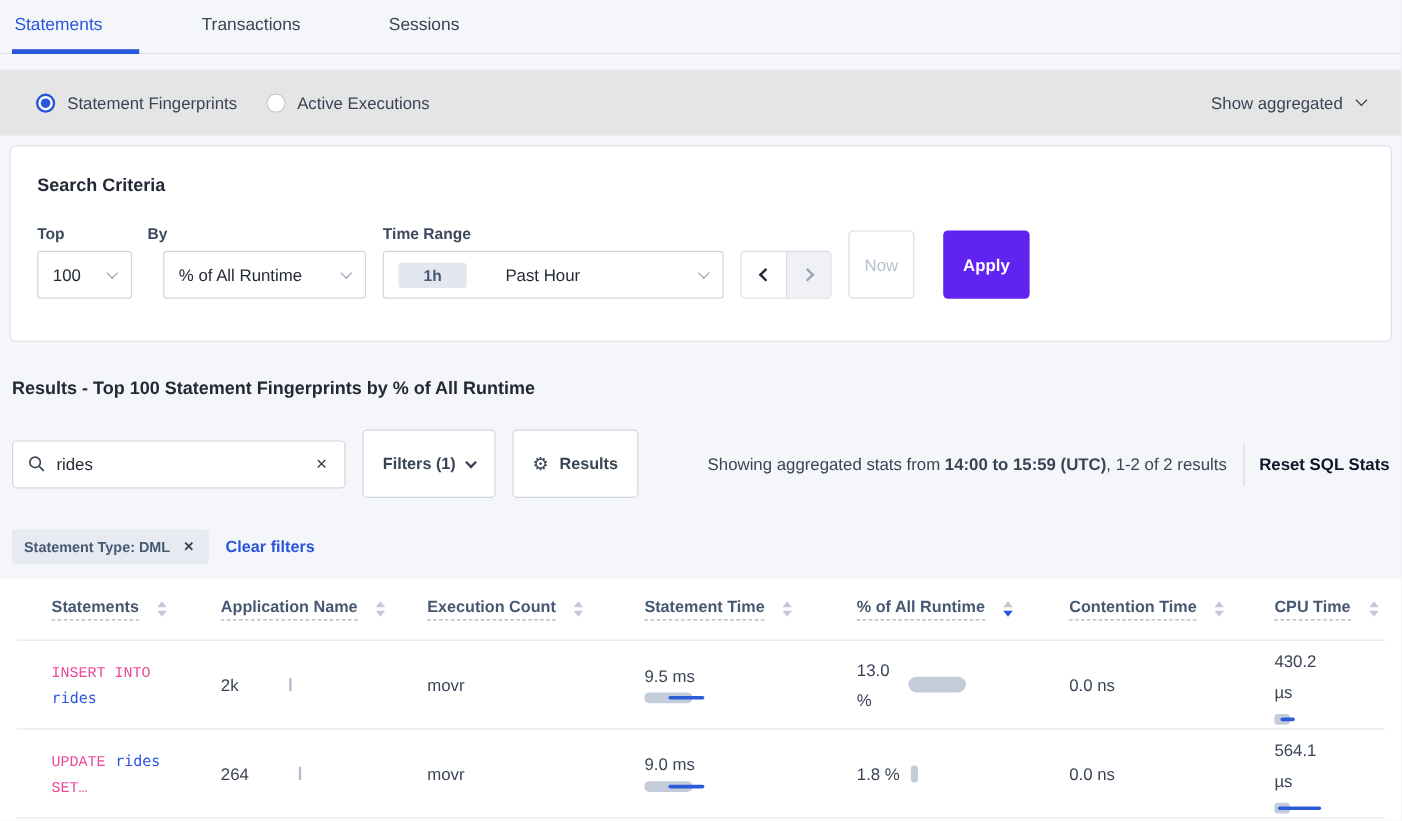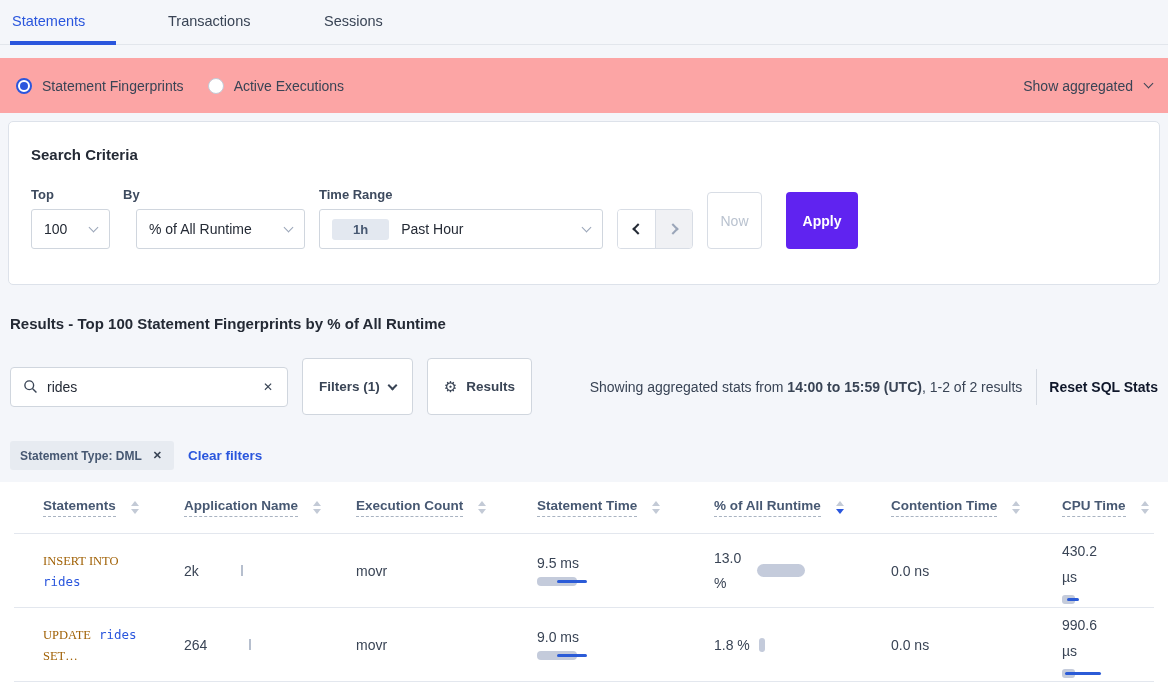--- a/index.html
+++ b/index.html
@@ -8,40 +8,40 @@
     width:1168px; height:684px; position:relative; overflow:hidden;
     background:#f4f6fa; font-family:"Liberation Sans", sans-serif; color:#394455;
   }
   
   .tabbar { display:flex; gap:50px; padding:0 10px; height:45px; align-items:stretch;
             border-bottom:1px solid #e2e6ec; background:#f4f6fa; }
   .tab { display:flex; align-items:center; padding:0 2px; font-size:14.5px; color:#394455;
          cursor:pointer; border-bottom:4px solid transparent; margin-bottom:-1px; min-width:106px; }
   .tab.active { color:#2a56dd; border-bottom-color:#2a56dd; font-weight:400; }
   
-  .view-toolbar { margin-top:13px; background:#fca5a5; height:55px; display:flex;
-                  align-items:center; padding:0 16px; }
+  .view-toolbar { margin-top:13px; background:#e5e5e5; height:55px; display:flex;
+                  align-items:center; padding:0 30px; }
   .radio-group { display:flex; align-items:center; gap:24px; }
   .radio-option { display:flex; align-items:center; gap:10px; cursor:pointer; font-size:14px; color:#394455; }
   .radio-circle { width:16px; height:16px; border-radius:50%; border:1.5px solid #c3cad6; background:#fff; position:relative; flex:0 0 auto; }
   .radio-circle.selected { border:2px solid #2a56dd; }
   .radio-circle.selected::after { content:""; position:absolute; left:2px; top:2px; width:8px; height:8px;
                                   border-radius:50%; background:#2a56dd; }
   .show-desc { margin-left:auto; display:flex; align-items:center; gap:12px; font-size:14px; color:#394455; cursor:pointer; }
   .chev { width:7px; height:7px; border-right:1.8px solid #394455; border-bottom:1.8px solid #394455;
           transform:rotate(45deg); margin-top:-4px; }
   .chev.gray { border-color:#9aa5b8; }
   
   .card { margin:8px 8px 0 8px; background:#fff; border:1px solid #dde2ea; border-radius:5px;
           height:164px; padding:24px 22px; }
   .card-title { font-size:15px; font-weight:700; color:#242a35; }
   .fields-row { display:flex; align-items:flex-end; margin-top:24px; }
   .field-label { font-size:13px; font-weight:700; color:#3d4a5e; margin-bottom:7px; }
   .select { height:40px; border:1px solid #d0d6de; border-radius:3px; background:#fff;
-            display:flex; align-items:center; padding:0 12px; font-size:14px; color:#242a35; cursor:pointer; }
+            display:flex; align-items:center; padding:0 12px; font-size:14px; color:#242a35; cursor:pointer;gap:20px; }
   .select .chev { margin-left:auto; }
   .sel-top { width:79px; }
   .sel-by { width:169px; margin-left:13px; }
   .f-top { margin-left:0; } .f-by { margin-left:13px; } .f-time { margin-left:14px; }
   .sel-time { width:284px; }
   .time-badge { background:#e3e8f0; border-radius:3px; padding:3px 21px; font-size:13px; font-weight:700; color:#475872; }
   .time-value { margin-left:12px; }
   .nav-group { display:flex; margin-left:14px; border:1px solid #d8dde5; border-radius:4px; overflow:hidden; height:40px; }
   .nav-btn { width:37px; height:38px; display:flex; align-items:center; justify-content:center; background:#fff; cursor:pointer; }
   .nav-btn + .nav-btn { border-left:1px solid #d8dde5; }
@@ -81,21 +81,21 @@
            margin:0 14px; align-items:center; }
   .thead { height:52px; border-bottom:1px solid #e3e7ee; }
   .th { padding-left:29px; display:flex; align-items:center; cursor:pointer; }
   .th-label { font-size:13.5px; font-weight:700; color:#475872; border-bottom:1px dashed #a9b3c1; padding-bottom:3px; }
   .sorters { display:flex; flex-direction:column; gap:3px; margin-left:15px; }
   .tri-up { width:0; height:0; border-left:4px solid transparent; border-right:4px solid transparent; border-bottom:5px solid #c3cad6; }
   .tri-down { width:0; height:0; border-left:4px solid transparent; border-right:4px solid transparent; border-top:5px solid #c3cad6; }
   .tri-down.active { border-top-color:#2a56dd; }
   .trow { height:74px; border-bottom:1px solid #e3e7ee; }
   .td { padding-left:29px; font-size:14px; color:#394455; }
-  .mono { font-family:Liberation Serif, serif; font-size:12.5px; color:#a16207; }
+  .mono { font-family:Liberation Mono, monospace; font-size:12.5px; color:#ec4899; }
   .stmt-line { line-height:20px; white-space:nowrap; }
   .sql-link { font-family:"DejaVu Sans Mono", monospace; font-size:12.5px; color:#2a56dd; cursor:pointer; text-decoration:none; }
   .gap-left { margin-left:8px; }
   .exec-cell { display:flex; align-items:center; }
   .mini-vbar { width:2px; height:11px; background:#b6bfce; margin-left:42px; }
   .tval { margin-bottom:6px; }
   .hbar { position:relative; height:9px; width:56px; }
   .hbar .track { position:absolute; left:0; top:0; width:40px; height:9px; background:#c4cbdb; border-radius:4px; }
   .hbar .line { position:absolute; left:20px; top:3px; width:30px; height:3px; background:#2b5bd7; border-radius:2px; }
   .pct-wrap { display:flex; align-items:center; }
@@ -323,21 +323,21 @@
           </div>
       </div>
       <div class="td">
         <div class="pct-inline">
           <span><span>1.8</span> <span>%</span></span>
           <span class="pct-bar-sm"></span>
         </div>
       </div>
       <div class="td">0.0 ns</div>
       <div class="td cpu-cell">
-        <span>990.6</span>
+        <span>564.1</span>
         <span>µs</span>
         <div class="cpu-bar">
             <span class="cpu-track"></span>
             <span class="cpu-line r1"></span>
           </div>
       </div>
     </div>
 
   </div>
 </div>

